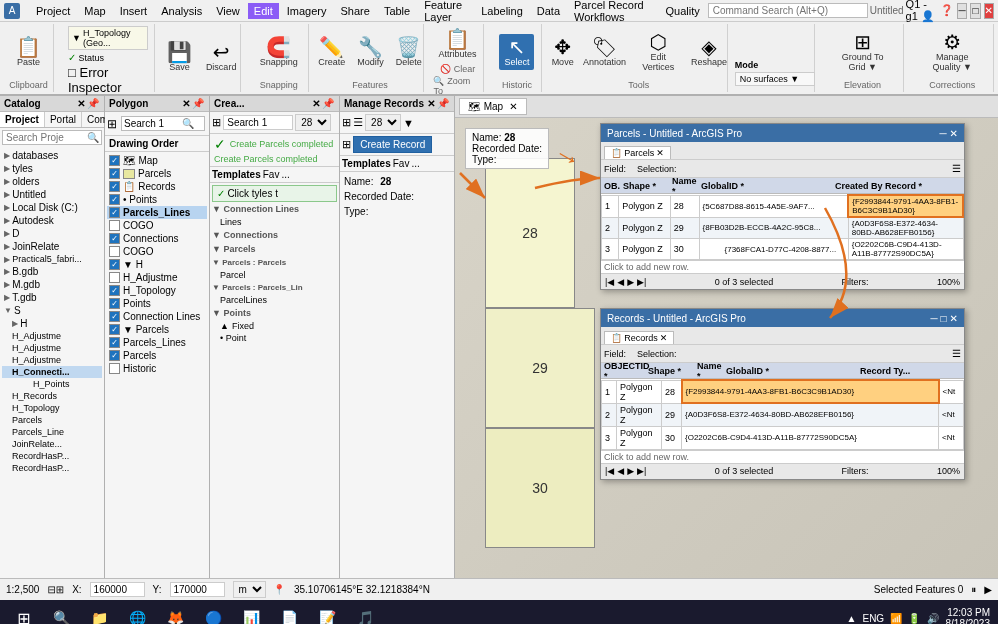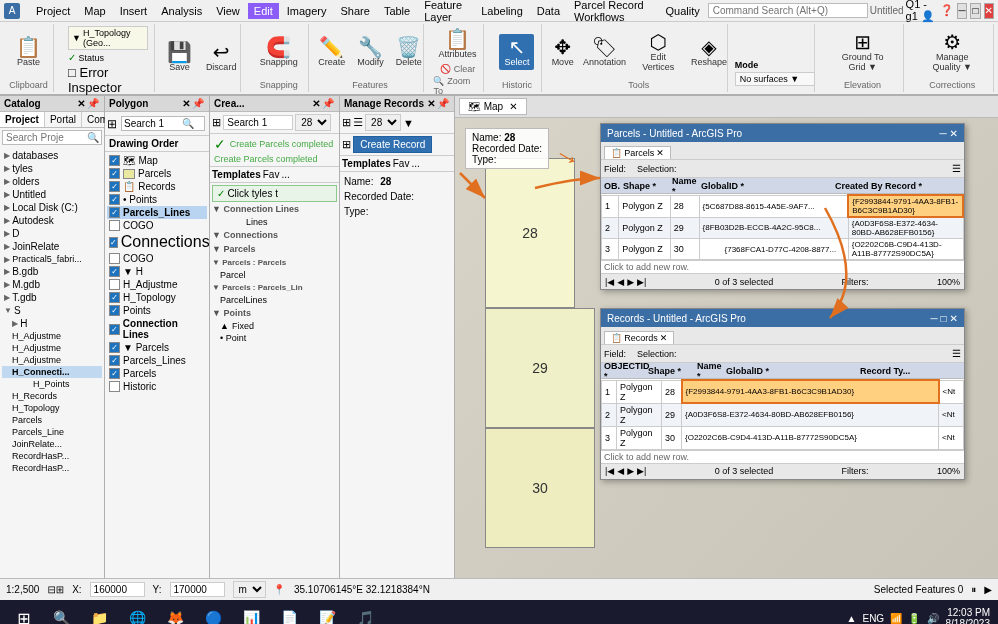--- a/index.html
+++ b/index.html
@@ -445,21 +445,21 @@
         <span style="font-size:10px;font-weight:bold;">Parcels_Lines</span>
       </div>
 
       <div class="contents-item tree-indent2">
         <span class="checkbox"></span>
         <span style="font-size:10px;">COGO</span>
       </div>
 
       <div class="contents-item tree-indent">
         <span class="checkbox checked">✓</span>
-        <span style="font-size:16px;">Connections</span>
+        <span style="font-size:10px;">Connections</span>
       </div>
 
       <div class="contents-item tree-indent2">
         <span class="checkbox"></span>
         <span style="font-size:10px;">COGO</span>
       </div>
 
       <div class="contents-item tree-indent">
         <span class="checkbox checked">✓</span>
         <span style="font-size:10px;">▼ H</span>
@@ -471,21 +471,21 @@
       <div class="contents-item tree-indent2">
         <span class="checkbox checked">✓</span>
         <span style="font-size:10px;">H_Topology</span>
       </div>
       <div class="contents-item tree-indent2">
         <span class="checkbox checked">✓</span>
         <span style="font-size:10px;">Points</span>
       </div>
       <div class="contents-item tree-indent2">
         <span class="checkbox checked">✓</span>
-        <span style="font-size:10px;font-weight:bold;">Connection Lines</span>
+        <span style="font-size:10px;">Connection Lines</span>
       </div>
       <div class="contents-item tree-indent2">
         <span class="checkbox checked">✓</span>
         <span style="font-size:10px;">▼ Parcels</span>
       </div>
       <div class="contents-item tree-indent3">
         <span class="checkbox checked">✓</span>
         <span style="font-size:10px;">Parcels_Lines</span>
       </div>
       <div class="contents-item tree-indent3">
@@ -528,21 +528,21 @@
       <span style="font-size:10px;">Fav</span>
       <span style="cursor:pointer;font-size:10px;">...</span>
     </div>
     <div class="create-content">
 
       <div class="click-here">
         <span style="color:green;">✓</span>
         <span>Click tyles t</span>
       </div>
       <div style="font-size:9px;font-weight:bold;padding:2px 0;color:#555;">▼ Connection Lines</div>
-      <div style="padding-left:8px;font-size:9px;margin-left:26px;" class="tree-item">Lines</div>
+      <div style="padding-left:8px;font-size:9px;" class="tree-item">Lines</div>
       <div style="font-size:9px;font-weight:bold;padding:2px 0;color:#555;">▼ Connections</div>
       <div style="font-size:9px;font-weight:bold;padding:2px 0;color:#555;">▼ Parcels</div>
       <div style="font-size:9px;font-weight:bold;padding:2px 0;color:#555;font-size:8px;">▼ Parcels : Parcels</div>
       <div style="padding-left:8px;font-size:9px;" class="tree-item">Parcel</div>
       <div style="font-size:8px;font-weight:bold;padding:2px 0;color:#555;">▼ Parcels : Parcels_Lin</div>
       <div style="padding-left:8px;font-size:9px;" class="tree-item">ParcelLines</div>
       <div style="font-size:9px;font-weight:bold;padding:2px 0;color:#555;">▼ Points</div>
       <div style="padding-left:8px;font-size:9px;display:flex;align-items:center;gap:3px;" class="tree-item">
         <span>▲</span> Fixed
       </div>

